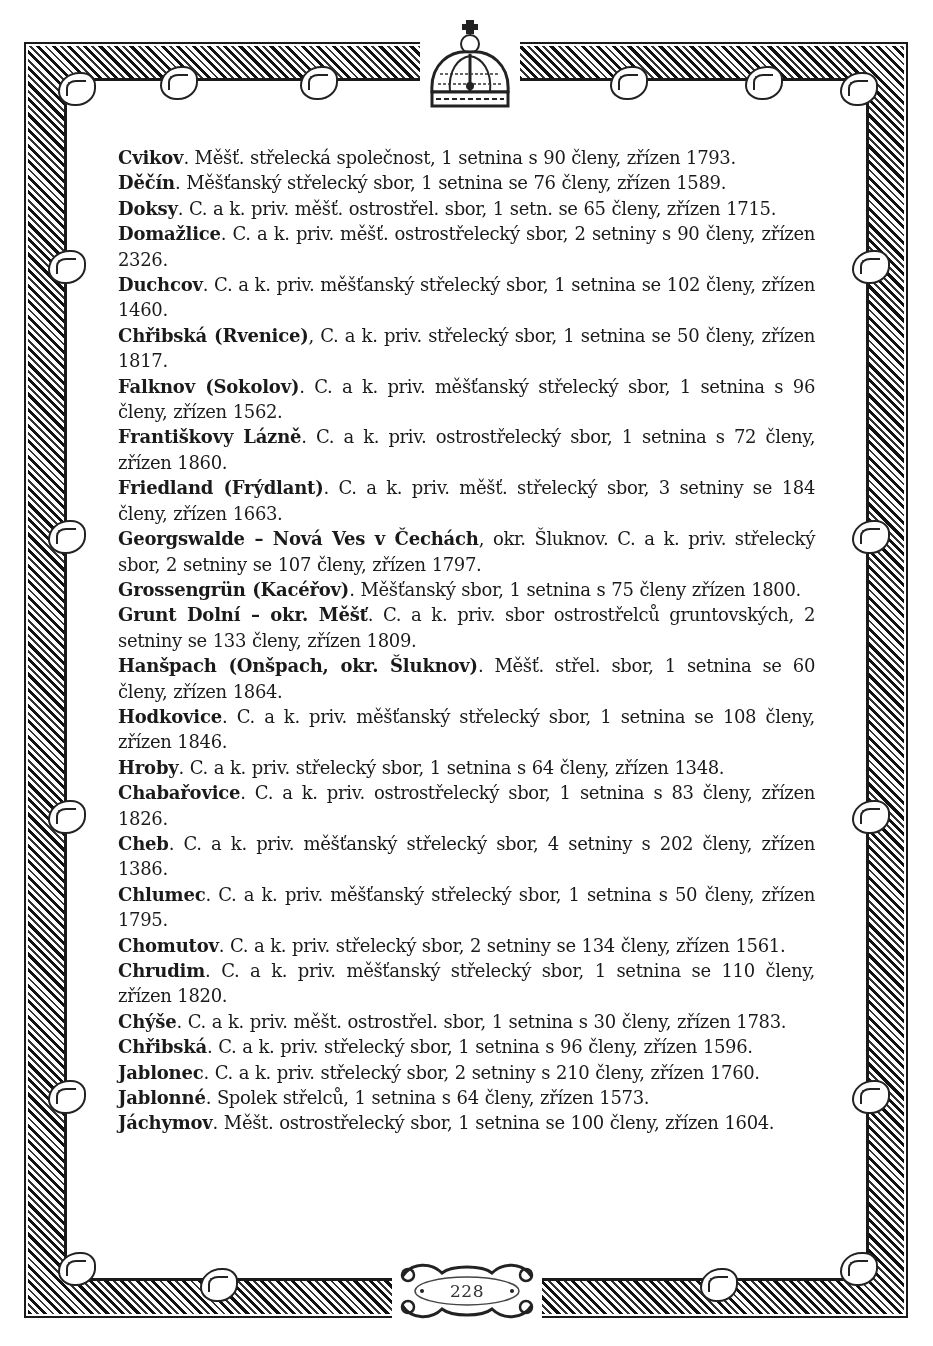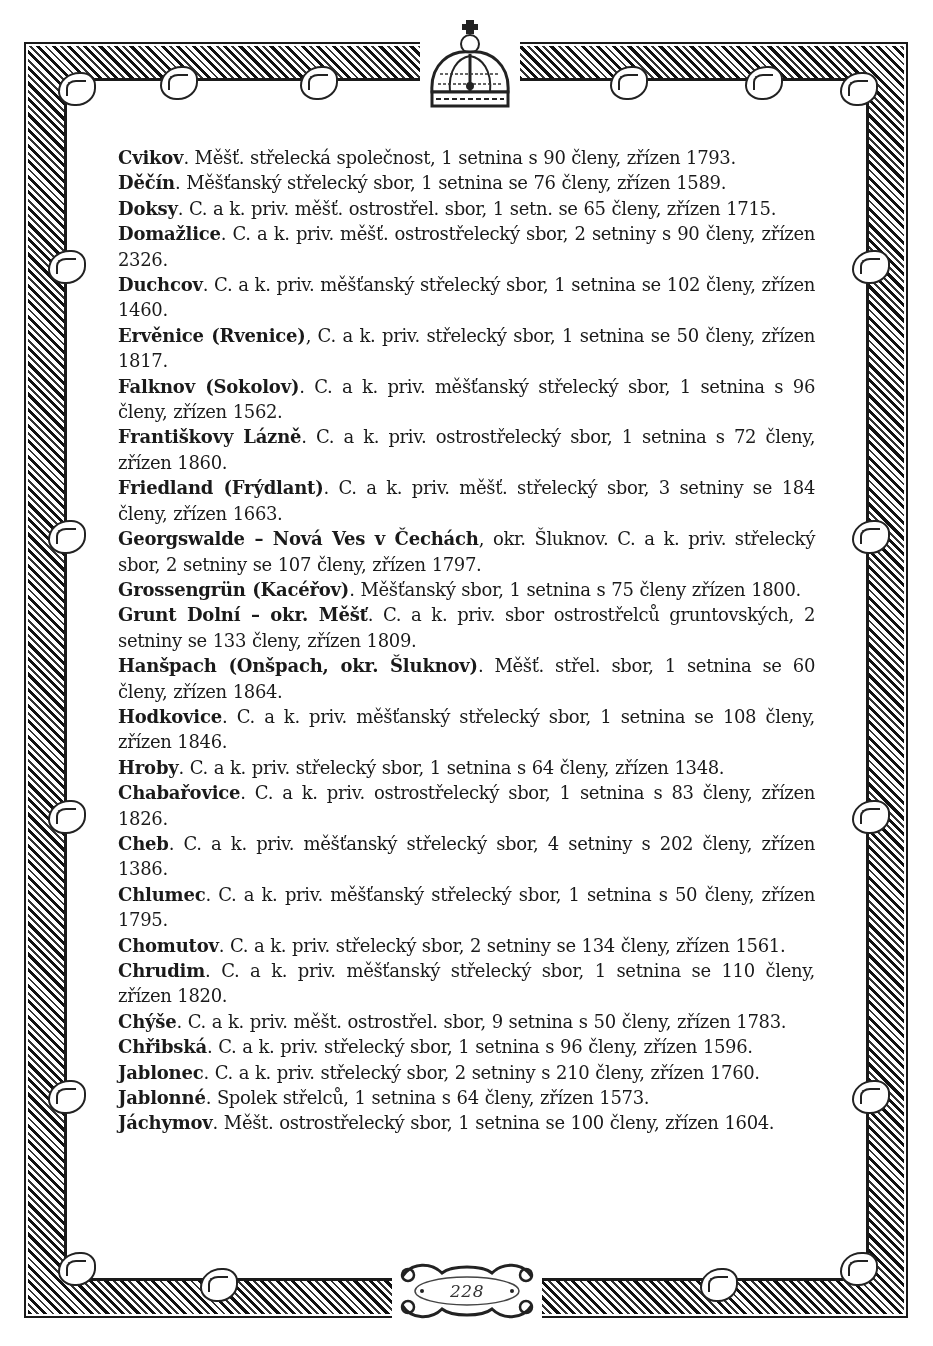--- a/index.html
+++ b/index.html
@@ -32,21 +32,21 @@
 
   
   .crown { position:absolute; left:420px; top:14px; width:100px; height:102px; }
 
   
   .cartouche {
     position:absolute; left:392px; top:1255px; width:150px; height:70px;
   }
   .page-number {
     position:absolute; left:0; right:0; top:26px; text-align:center;
-    font-family:"DejaVu Serif", serif; font-size:17px; color:#333; letter-spacing:0.5px;font-style:italic;
+    font-family:"DejaVu Serif", serif; font-size:17px; color:#333; letter-spacing:0.5px;
   }
 
   .content {
     position:absolute; left:118px; top:145px; width:697px;
     font-family:"DejaVu Serif", serif; font-size:18px; line-height:25.4px;
     color:#1a1a1a; text-align:justify;
   }
   .entry { margin:0; padding:0; text-align:justify; letter-spacing:-0.35px; word-spacing:0.5px; }
   .entry .name { font-weight:bold; letter-spacing:-0.2px; }
 </style>
@@ -90,36 +90,36 @@
     <path d="M16 85 h68" stroke="#222" stroke-width="2" stroke-dasharray="5 3"></path>
     <circle cx="50" cy="72" r="4" fill="#222"></circle>
   </svg>
 
   <div class="content">
     <p class="entry"><span class="name">Cvikov</span><span>. Měšť. střelecká společnost, 1 setnina s 90 členy, zřízen 1793.</span></p>
     <p class="entry"><span class="name">Děčín</span><span>. Měšťanský střelecký sbor, 1 setnina se 76 členy, zřízen 1589.</span></p>
     <p class="entry"><span class="name">Doksy</span><span>. C. a k. priv. měšť. ostrostřel. sbor, 1 setn. se 65 členy, zřízen 1715.</span></p>
     <p class="entry"><span class="name">Domažlice</span><span>. C. a k. priv. měšť. ostrostřelecký sbor, 2 setniny s 90 členy, zřízen 2326.</span></p>
     <p class="entry"><span class="name">Duchcov</span><span>. C. a k. priv. měšťanský střelecký sbor, 1 setnina se 102 členy, zřízen 1460.</span></p>
-    <p class="entry"><span class="name">Ervěnice (Rvenice)</span><span>, C. a k. priv. střelecký sbor, 1 setnina se 50 členy, zřízen 1817.</span></p>
+    <p class="entry"><span class="name">Chřibská (Rvenice)</span><span>, C. a k. priv. střelecký sbor, 1 setnina se 50 členy, zřízen 1817.</span></p>
     <p class="entry"><span class="name">Falknov (Sokolov)</span><span>. C. a k. priv. měšťanský střelecký sbor, 1 setnina s 96 členy, zřízen 1562.</span></p>
     <p class="entry"><span class="name">Františkovy Lázně</span><span>. C. a k. priv. ostrostřelecký sbor, 1 setnina s 72 členy, zřízen 1860.</span></p>
     <p class="entry"><span class="name">Friedland (Frýdlant)</span><span>. C. a k. priv. měšť. střelecký sbor, 3 setniny se 184 členy, zřízen 1663.</span></p>
     <p class="entry"><span class="name">Georgswalde – Nová Ves v Čechách</span><span>, okr. Šluknov. C. a k. priv. střelec­ký sbor, 2 setniny se 107 členy, zřízen 1797.</span></p>
     <p class="entry"><span class="name">Grossengrün (Kacéřov)</span><span>. Měšťanský sbor, 1 setnina s 75 členy zřízen 1800.</span></p>
     <p class="entry"><span class="name">Grunt Dolní – okr. Měšť</span><span>. C. a k. priv. sbor ostrostřelců gruntovských, 2 setniny se 133 členy, zřízen 1809.</span></p>
     <p class="entry"><span class="name">Hanšpach (Onšpach, okr. Šluknov)</span><span>. Měšť. střel. sbor, 1 setnina se 60 členy, zřízen 1864.</span></p>
     <p class="entry"><span class="name">Hodkovice</span><span>. C. a k. priv. měšťanský střelecký sbor, 1 setnina se 108 členy, zřízen 1846.</span></p>
     <p class="entry"><span class="name">Hroby</span><span>. C. a k. priv. střelecký sbor, 1 setnina s 64 členy, zřízen 1348.</span></p>
     <p class="entry"><span class="name">Chabařovice</span><span>. C. a k. priv. ostrostřelecký sbor, 1 setnina s 83 členy, zřízen 1826.</span></p>
     <p class="entry"><span class="name">Cheb</span><span>. C. a k. priv. měšťanský střelecký sbor, 4 setniny s 202 členy, zřízen 1386.</span></p>
     <p class="entry"><span class="name">Chlumec</span><span>. C. a k. priv. měšťanský střelecký sbor, 1 setnina s 50 členy, zřízen 1795.</span></p>
     <p class="entry"><span class="name">Chomutov</span><span>. C. a k. priv. střelecký sbor, 2 setniny se 134 členy, zřízen 1561.</span></p>
     <p class="entry"><span class="name">Chrudim</span><span>. C. a k. priv. měšťanský střelecký sbor, 1 setnina se 110 členy, zřízen 1820.</span></p>
-    <p class="entry"><span class="name">Chýše</span><span>. C. a k. priv. měšt. ostrostřel. sbor, 9 setnina s 50 členy, zřízen 1783.</span></p>
+    <p class="entry"><span class="name">Chýše</span><span>. C. a k. priv. měšt. ostrostřel. sbor, 1 setnina s 30 členy, zřízen 1783.</span></p>
     <p class="entry"><span class="name">Chřibská</span><span>. C. a k. priv. střelecký sbor, 1 setnina s 96 členy, zřízen 1596.</span></p>
     <p class="entry"><span class="name">Jablonec</span><span>. C. a k. priv. střelecký sbor, 2 setniny s 210 členy, zřízen 1760.</span></p>
     <p class="entry"><span class="name">Jablonné</span><span>. Spolek střelců, 1 setnina s 64 členy, zřízen 1573.</span></p>
     <p class="entry"><span class="name">Jáchymov</span><span>. Měšt. ostrostřelecký sbor, 1 setnina se 100 členy, zřízen 1604.</span></p>
   </div>
 
   <div class="cartouche">
     <svg width="150" height="70" viewBox="0 0 150 70" style="position:absolute;left:0;top:0;">
       <rect x="0" y="0" width="150" height="70" fill="#fff"></rect>
       <path d="M10 22 C20 6 40 8 50 18 C60 10 90 10 100 18 C110 8 130 6 140 22" fill="none" stroke="#222" stroke-width="3"></path>

